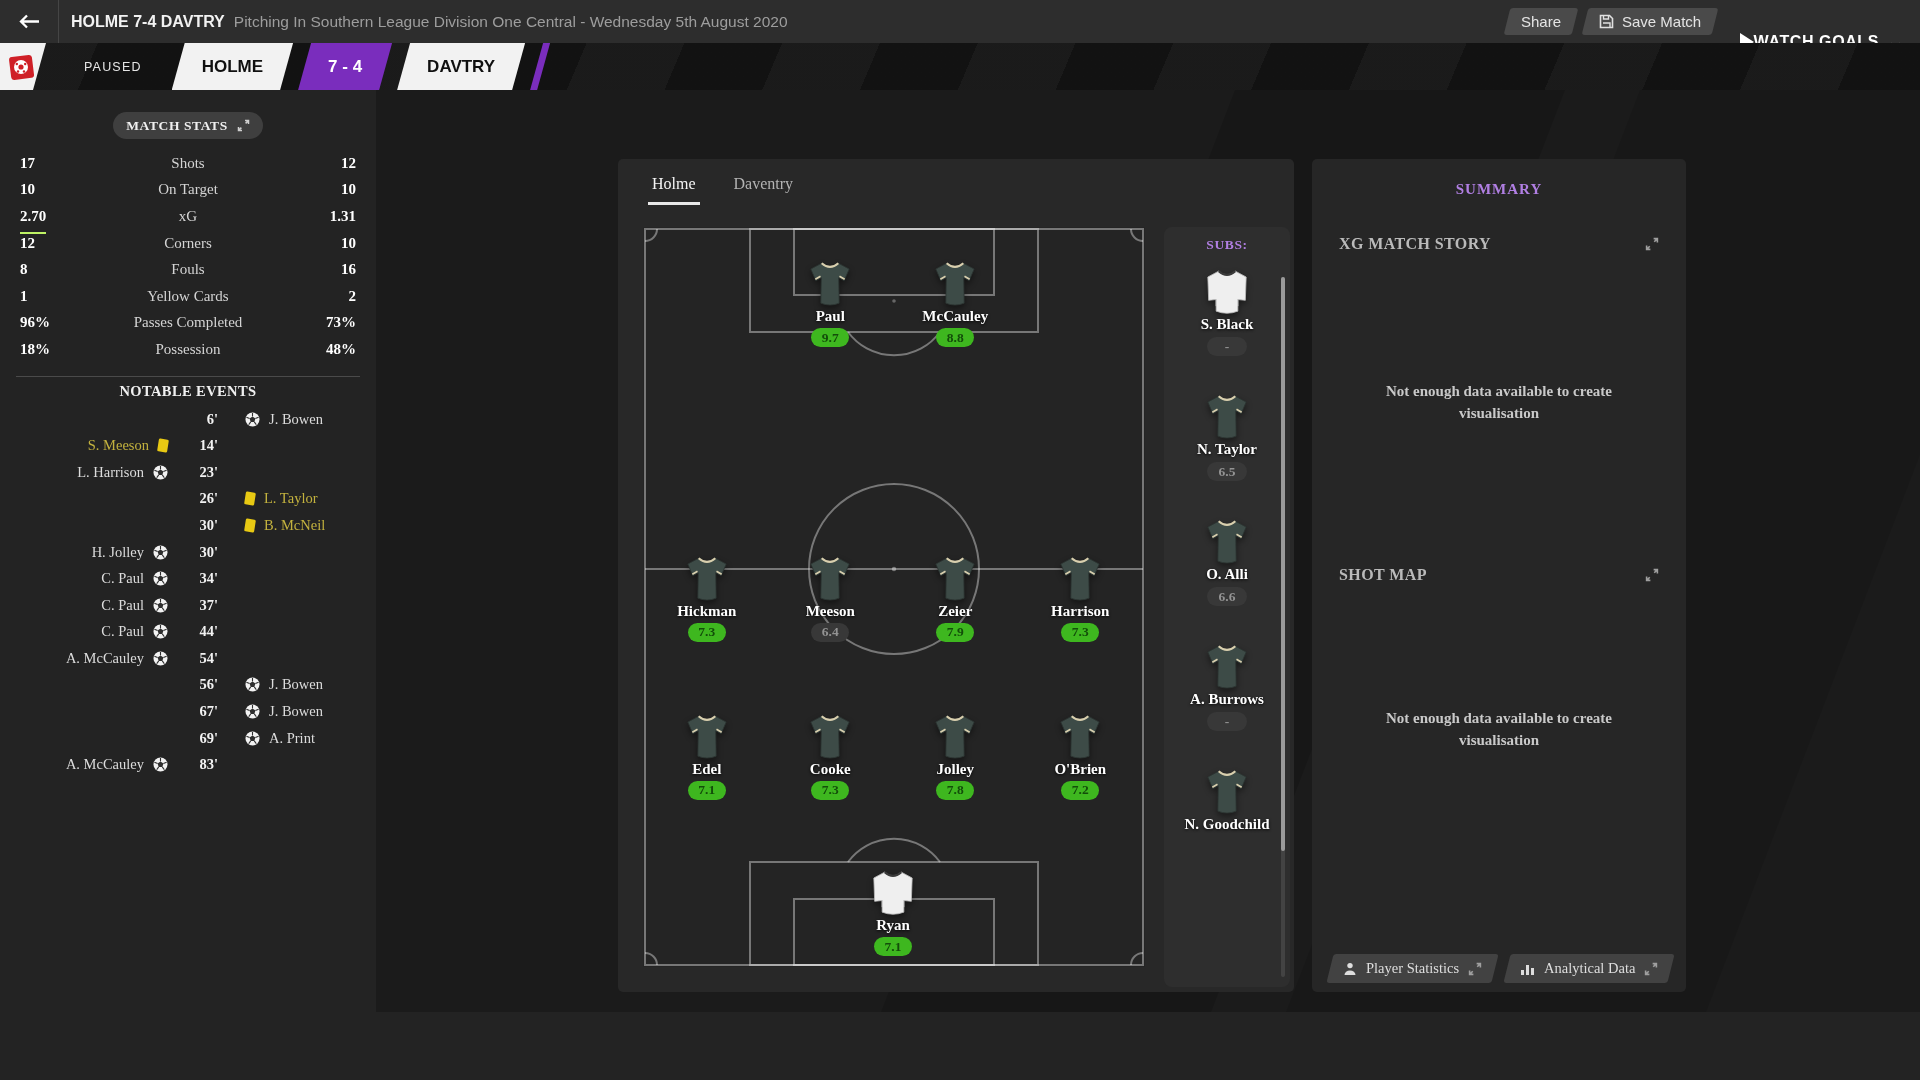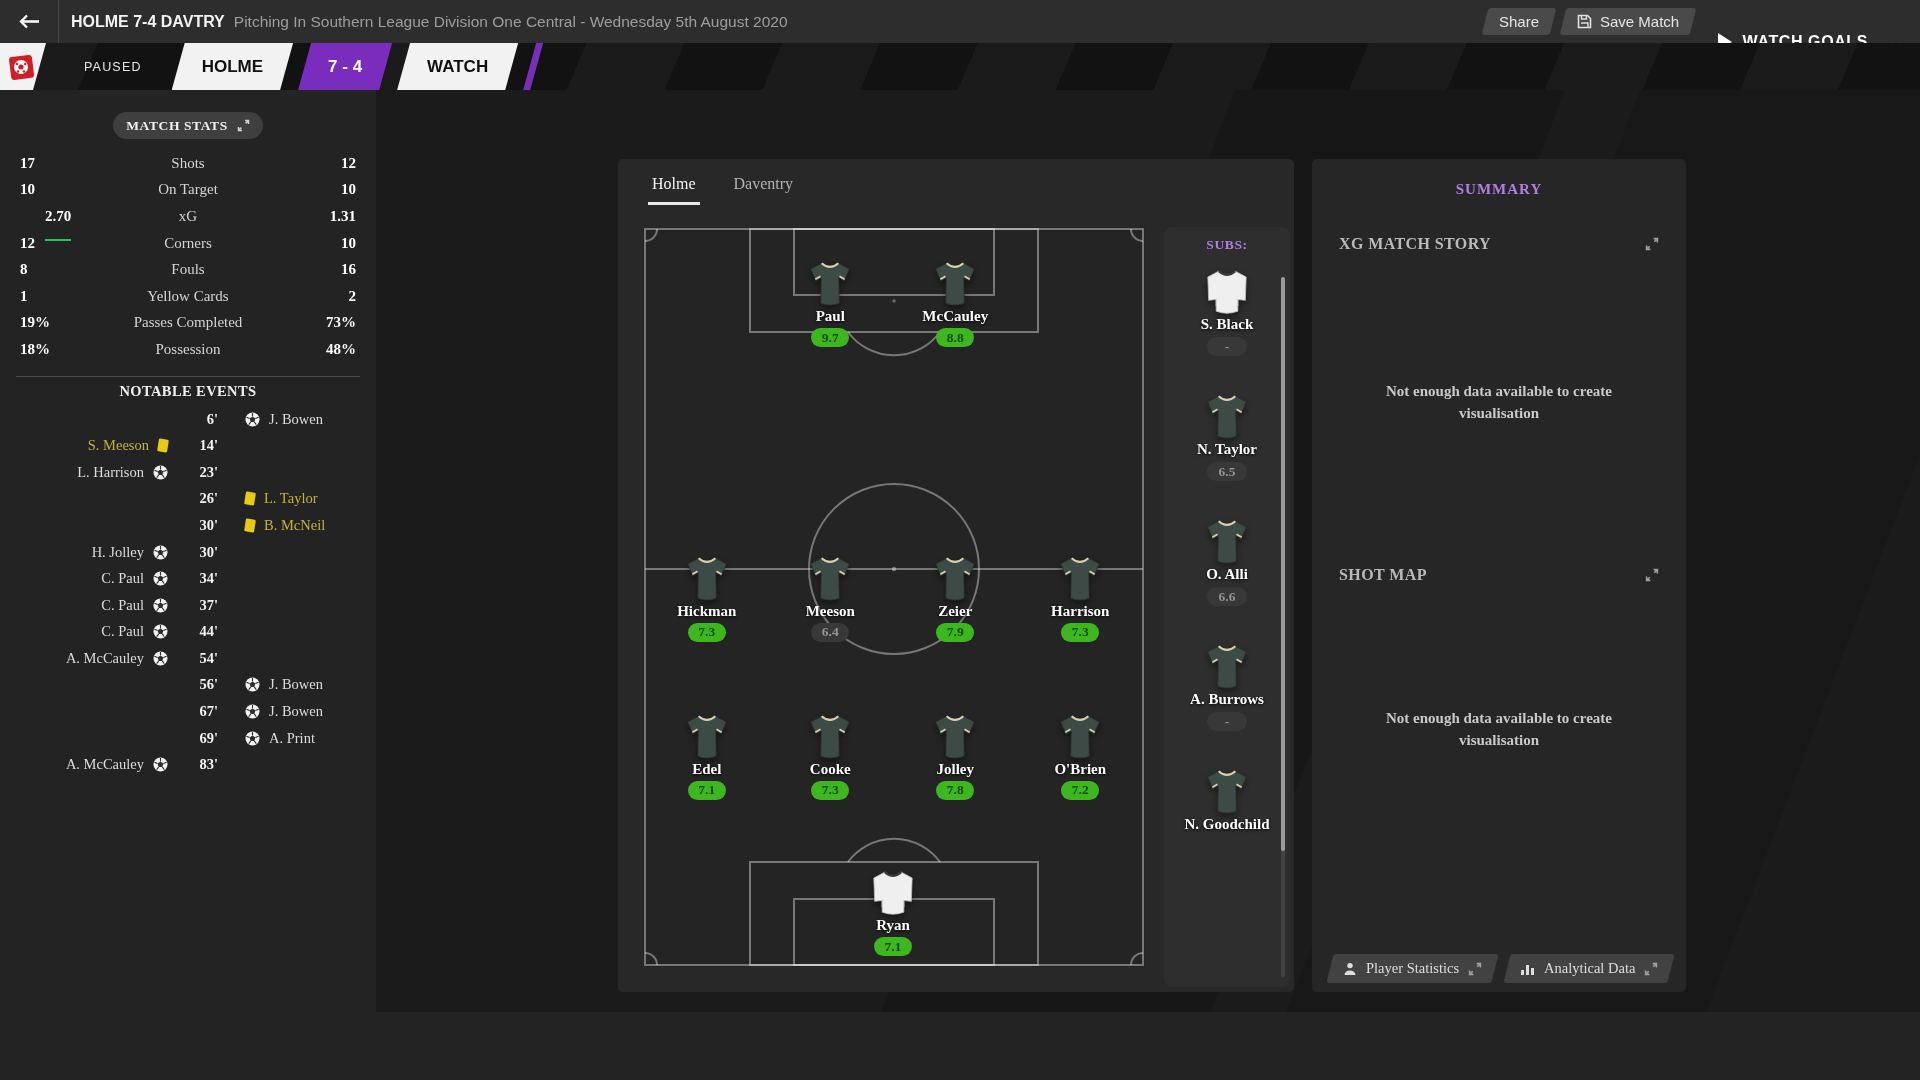--- a/index.html
+++ b/index.html
@@ -11,21 +11,21 @@
   .titlebar{position:absolute;left:0;top:0;width:1920px;height:43px;background:#2d2d2d;
             display:flex;align-items:center;z-index:5;}
   .back-btn{width:58px;height:43px;display:flex;align-items:center;justify-content:center;
             border-right:1px solid #454545;cursor:pointer;flex:0 0 auto;}
   .tb-title{font-weight:bold;font-size:16px;color:#f2f2f2;margin-left:12px;white-space:nowrap;}
   .tb-sub{font-size:15.5px;color:#9d9d9d;margin-left:9px;white-space:nowrap;}
   .tb-right{margin-left:auto;display:flex;align-items:center;gap:10px;padding-right:18px;}
   .pbtn{background:#4a4a4a;border-radius:3px;transform:skewX(-14deg);cursor:pointer;}
   .pbtn .pbtn-in{transform:skewX(14deg);display:flex;align-items:center;gap:8px;
                  padding:5px 14px;font-size:15px;color:#e4e4e4;white-space:nowrap;}
-  .watch-goals{display:flex;align-items:flex-end;gap:11px;margin-left:14px;cursor:pointer;margin-top:40px;}
+  .watch-goals{display:flex;align-items:flex-end;margin-left:14px;cursor:pointer;margin-top:40px;}
   .play-tri{width:0;height:0;border-left:14px solid #fff;border-top:9px solid transparent;
             border-bottom:9px solid transparent;}
   .wg-label{font-weight:bold;font-size:16px;letter-spacing:.6px;color:#fff;}
   .chev{margin-left:10px;display:flex;align-items:center;}
 
   
   .scorebar{position:absolute;left:0;top:43px;width:1920px;height:47px;background:#161616;
             display:flex;align-items:stretch;z-index:5;overflow:hidden;}
   .scorebar::after{content:"";position:absolute;inset:0;pointer-events:none;
       background:repeating-linear-gradient(113deg,rgba(255,255,255,.02) 0 90px,rgba(0,0,0,.18) 90px 180px);}
@@ -50,21 +50,21 @@
   .bottom-band{position:absolute;left:0;top:922px;width:1920px;height:68px;background:#232323;z-index:0;}
 
   
   .stats-panel{position:absolute;left:0;top:0;width:376px;height:922px;background:#232323;z-index:1;}
   .ms-pill{margin:22px auto 0;width:max-content;display:flex;align-items:center;gap:9px;
            background:#3f3f3f;border-radius:14px;height:27px;padding:0 13px;cursor:pointer;}
   .ms-pill span{font-weight:bold;font-size:13.5px;letter-spacing:.6px;color:#f0f0f0;}
   .stat-rows{margin-top:11px;}
   .stat-row{display:flex;align-items:center;height:26.6px;padding:0 20px;font-size:15px;}
   .sv-home{flex:0 0 62px;text-align:left;font-weight:bold;color:#fff;}
-  .sv-home.u span{border-bottom:2px solid #22c55e;padding-bottom:15px;margin-left:25px;}
+  .sv-home.u span{border-bottom:2px solid #bef264;padding-bottom:8px;}
   .sv-label{flex:1;text-align:center;color:#d4d4d4;}
   .sv-away{flex:0 0 62px;text-align:right;font-weight:bold;color:#fff;}
   .divider{height:1px;background:#4a4a4a;margin:13px 16px 0;}
   .ne-title{margin-top:6px;text-align:center;font-weight:bold;font-size:14.5px;letter-spacing:.4px;color:#f0f0f0;}
   .ev-list{margin-top:6px;}
   .ev-row{display:flex;align-items:center;height:26.6px;padding:0 16px;font-size:14.5px;}
   .ev-left{flex:0 0 152px;display:flex;justify-content:flex-end;align-items:center;gap:9px;}
   .ev-min{flex:0 0 50px;text-align:right;margin-right:27px;font-weight:bold;color:#f2f2f2;}
   .ev-right{flex:1;display:flex;justify-content:flex-start;align-items:center;gap:9px;}
   .ev-name{color:#dcdcdc;cursor:pointer;}
@@ -165,21 +165,21 @@
         <circle cx="10.8" cy="12" r="1.2" fill="#cf1f26"></circle>
         <circle cx="19.2" cy="12" r="1.2" fill="#cf1f26"></circle>
         <circle cx="12" cy="19.5" r="1.2" fill="#cf1f26"></circle>
         <circle cx="18" cy="19.5" r="1.2" fill="#cf1f26"></circle>
       </svg>
     </div>
     <span class="paused">PAUSED</span>
     <div class="tabs">
       <div class="stab white">HOLME</div>
       <div class="stab purple">7 - 4</div>
-      <div class="stab white">WATCH</div>
+      <div class="stab white">DAVTRY</div>
       <div class="sliver"></div>
     </div>
   </div>
 
   <div id="main">
     <div class="art a1"></div>
     <div class="art a2"></div>
     <div class="bottom-band"></div>
 
     <div class="stats-panel">
@@ -214,21 +214,21 @@
             <span class="sv-home"><span>8</span></span>
             <span class="sv-label">Fouls</span>
             <span class="sv-away">16</span>
           </div>
           <div class="stat-row">
             <span class="sv-home"><span>1</span></span>
             <span class="sv-label">Yellow Cards</span>
             <span class="sv-away">2</span>
           </div>
           <div class="stat-row">
-            <span class="sv-home"><span>19%</span></span>
+            <span class="sv-home"><span>96%</span></span>
             <span class="sv-label">Passes Completed</span>
             <span class="sv-away">73%</span>
           </div>
           <div class="stat-row">
             <span class="sv-home"><span>18%</span></span>
             <span class="sv-label">Possession</span>
             <span class="sv-away">48%</span>
           </div>
         </div>
       <div class="divider"></div>

